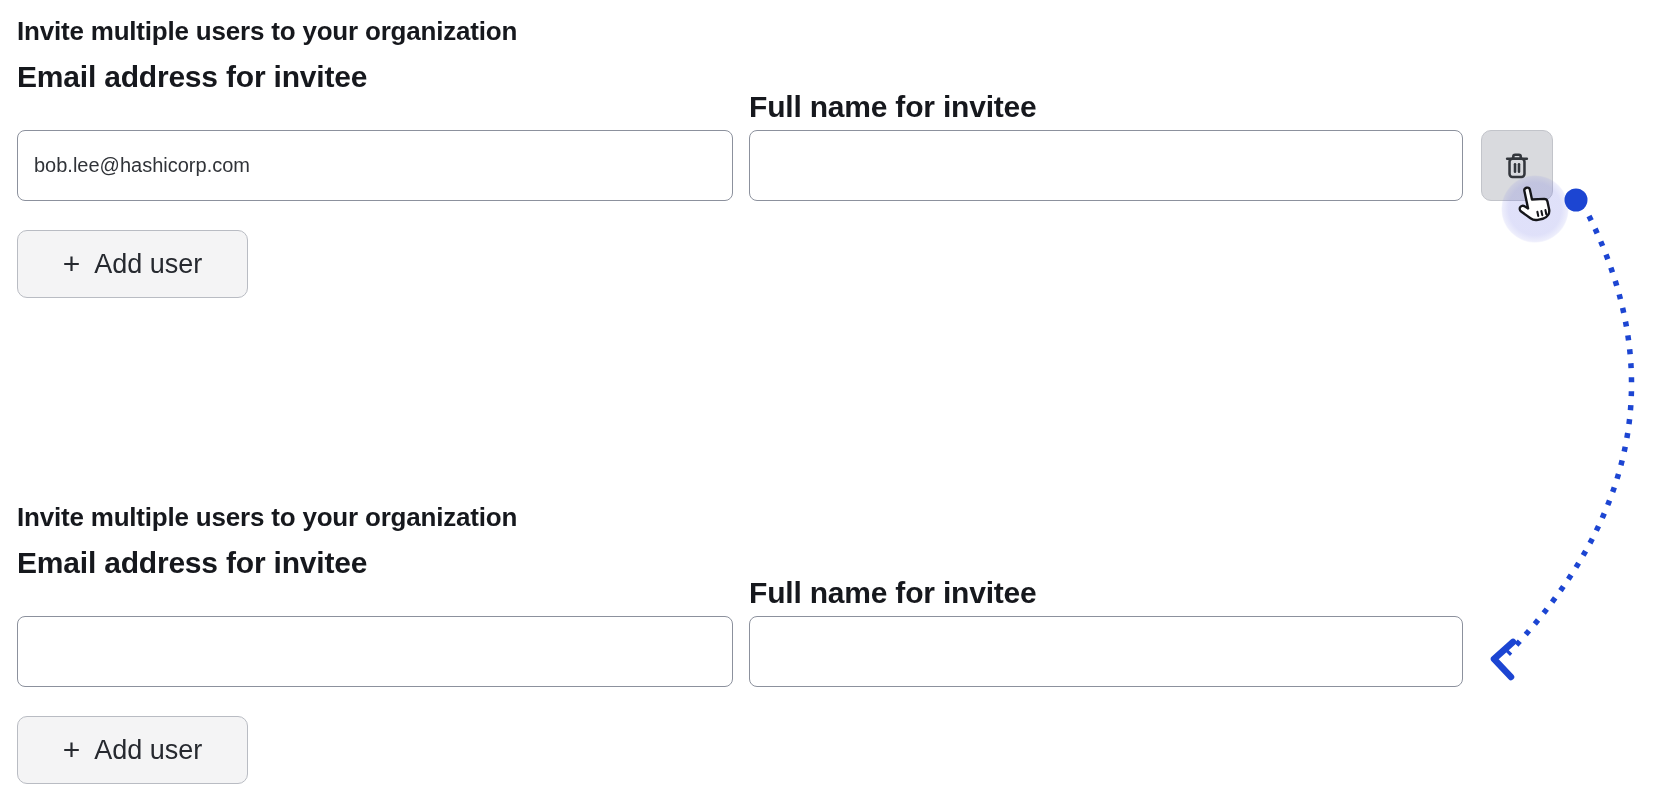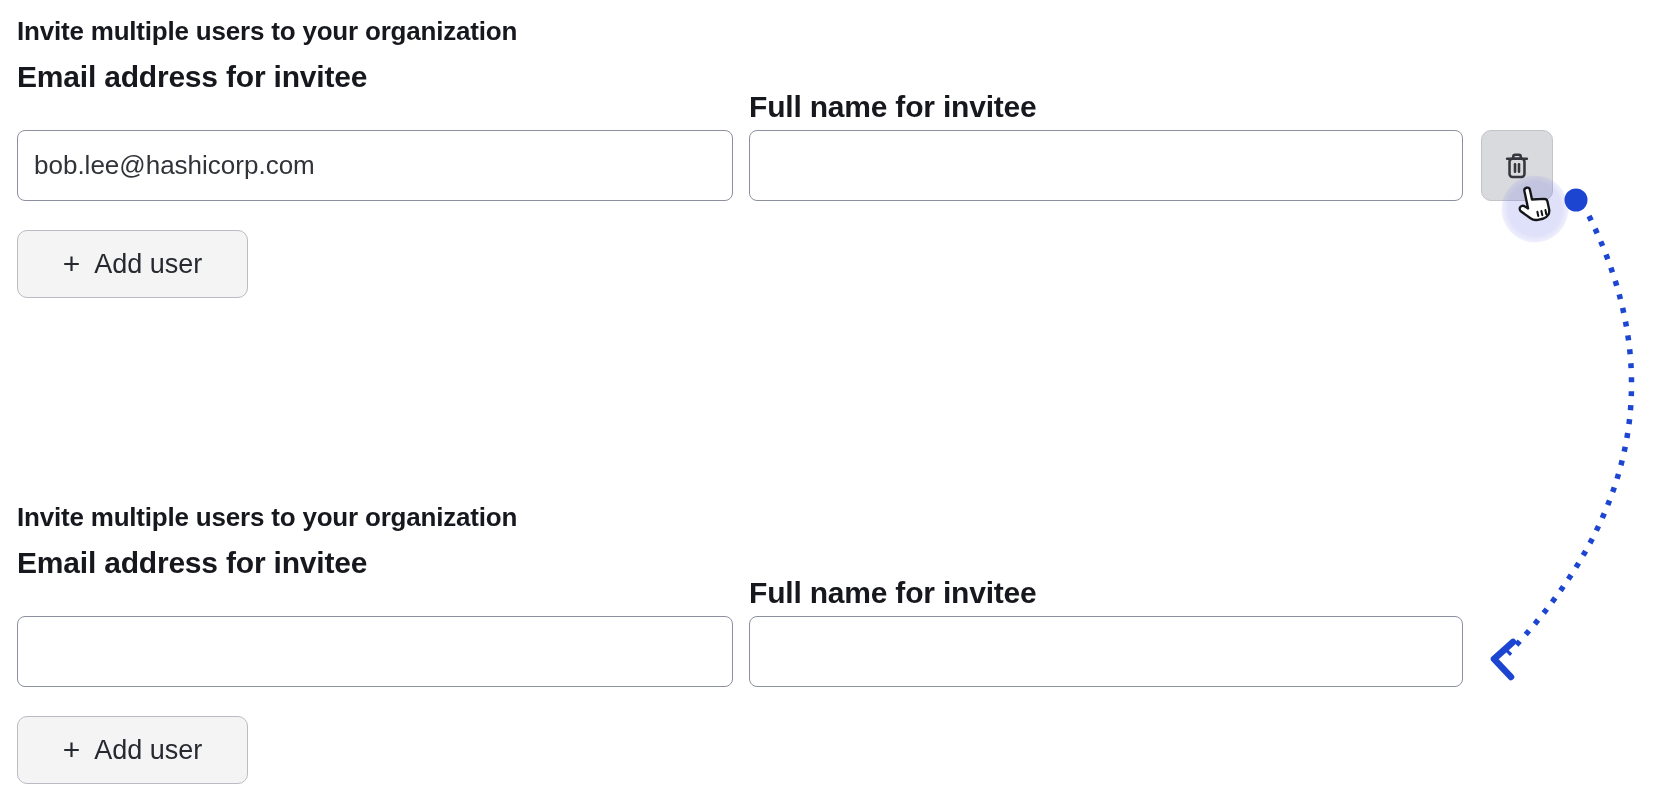--- a/index.html
+++ b/index.html
@@ -27,21 +27,21 @@
     color: var(--text-primary, #16181d); letter-spacing: -0.2px;
   }
   .email-label { left: 17px; }
   .name-label { left: 749px; margin-top: 30px; }
 
   .text-input {
     position: absolute; top: 130px; height: 71px;
     border: 1.5px solid var(--input-border, #8c919d);
     border-radius: 8px; background: #fff;
     font-family: "Liberation Sans", sans-serif;
-    font-size: 26px; color: var(--input-text, #303338);
+    font-size: 20px; color: var(--input-text, #303338);
     padding: 0 16px; outline: none;
   }
   .email-input { left: 17px; width: 716px; }
   .name-input  { left: 749px; width: 714px; }
 
   .delete-btn {
     position: absolute; left: 1481px; top: 130px; width: 72px; height: 71px;
     background: var(--delete-button-bg, #d9dade);
     border: 1px solid var(--delete-button-border, #c2c4ca);
     border-radius: 10px; cursor: pointer;

